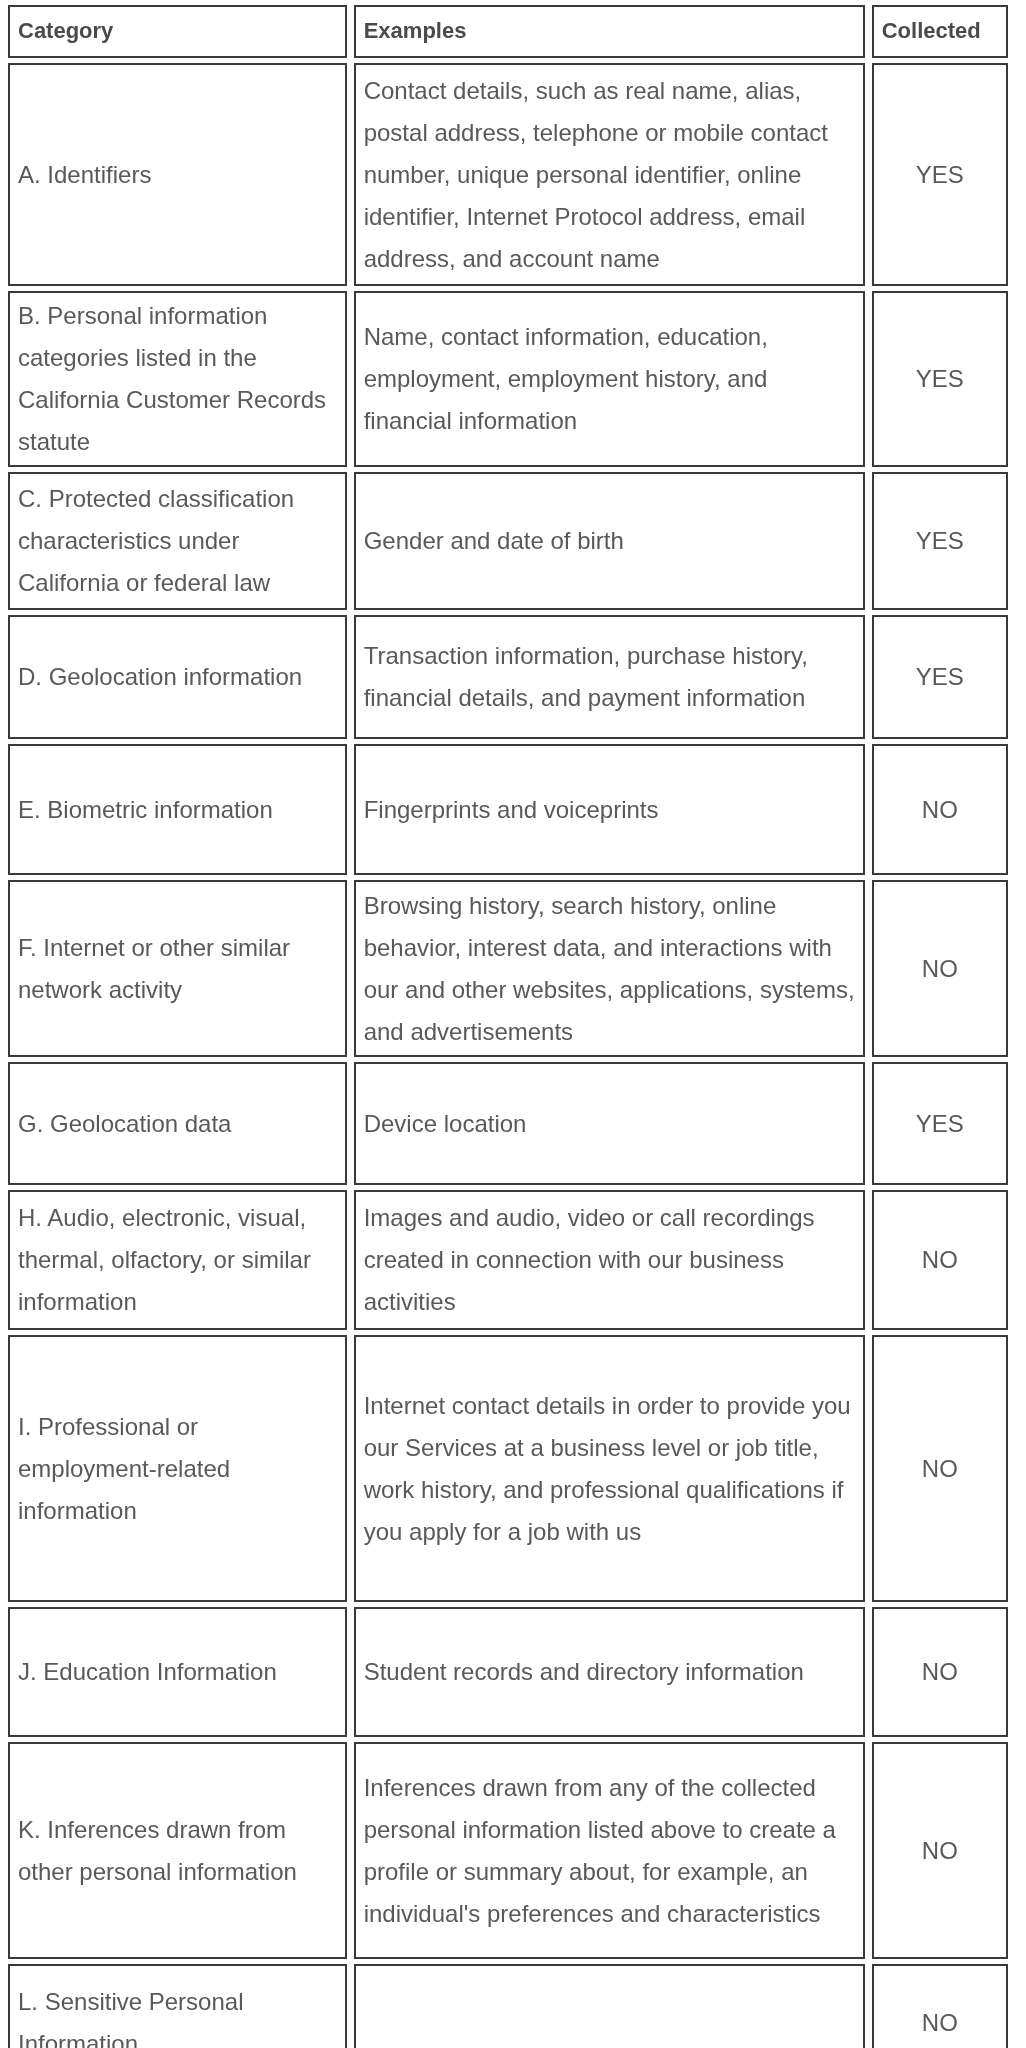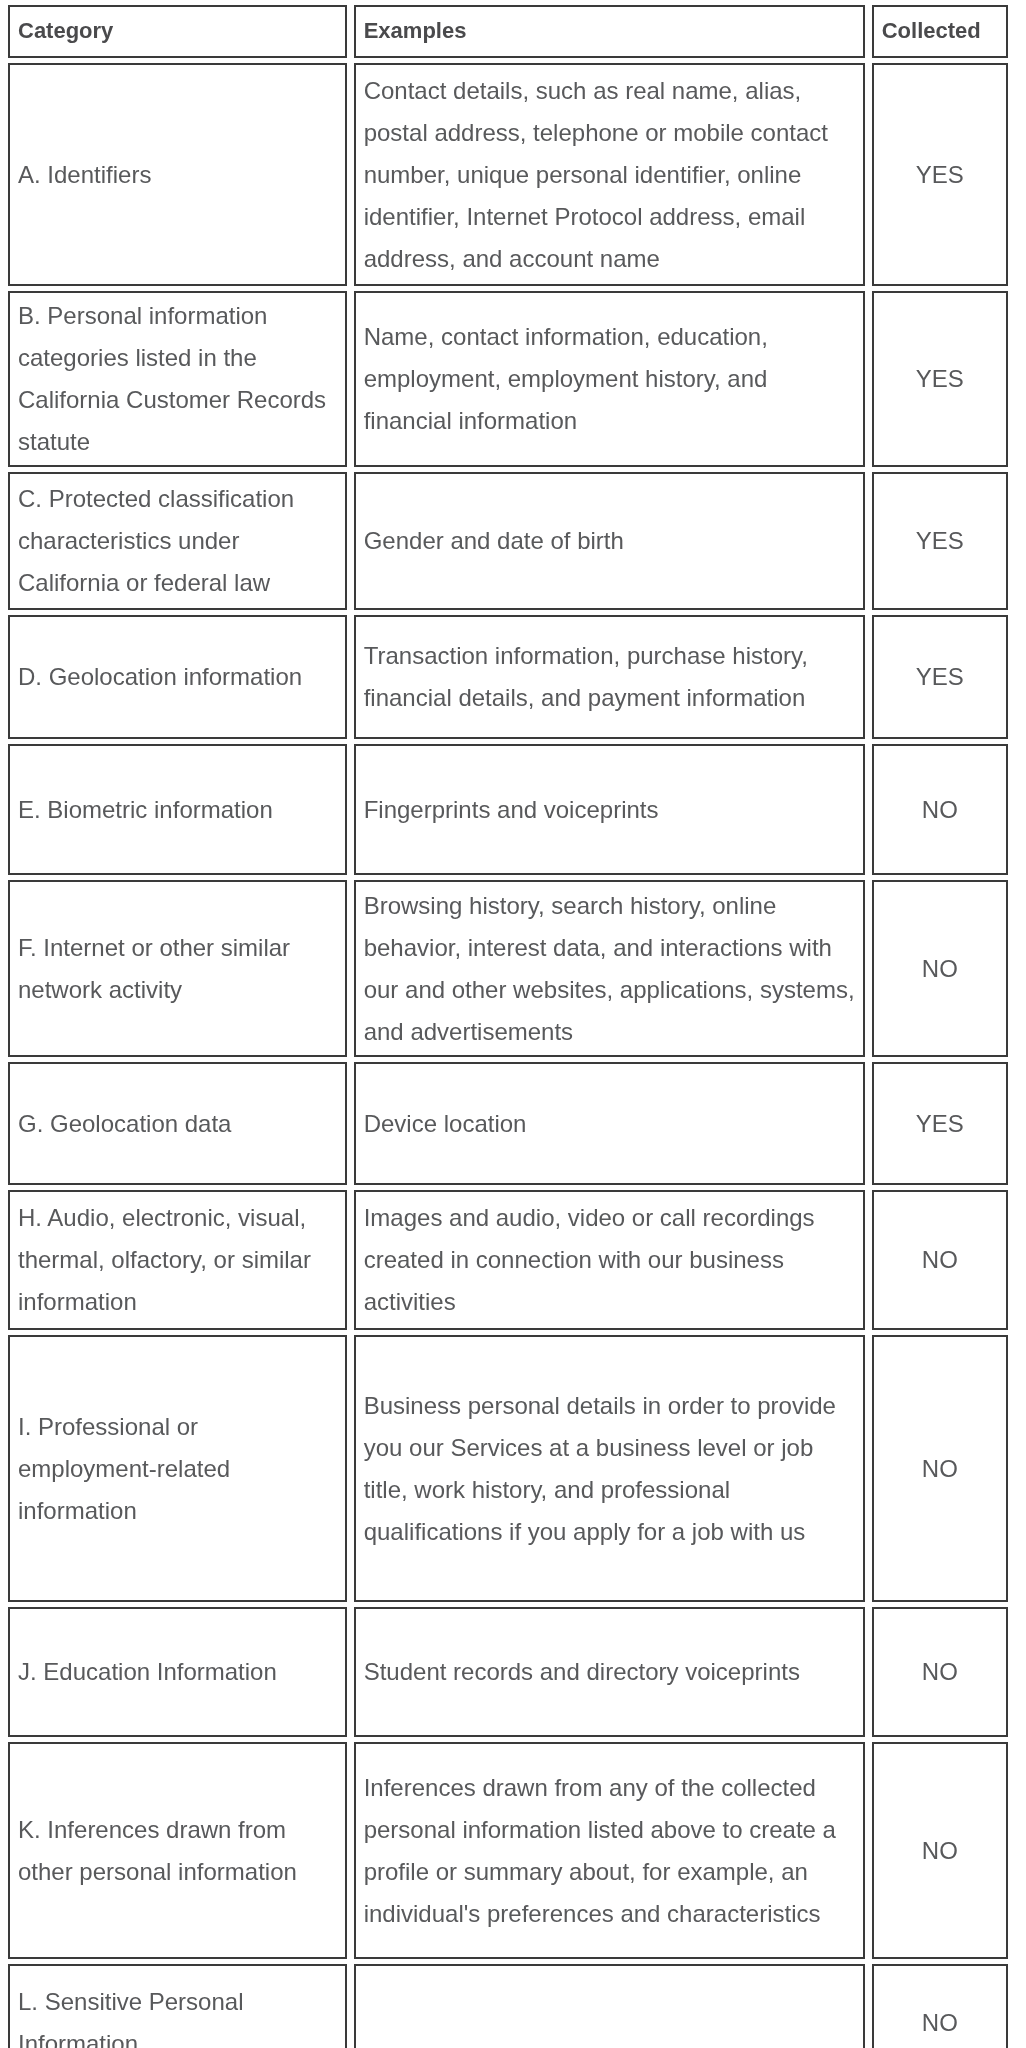--- a/index.html
+++ b/index.html
@@ -112,26 +112,26 @@
     <td class="examples-cell">Device location</td>
     <td class="collected-cell">YES</td>
   </tr>
         <tr style="height: 140px;">
     <td class="category-cell">H. Audio, electronic, visual, thermal, olfactory, or similar information</td>
     <td class="examples-cell">Images and audio, video or call recordings created in connection with our business activities</td>
     <td class="collected-cell">NO</td>
   </tr>
         <tr style="height: 267px;">
     <td class="category-cell">I. Professional or employment-related information</td>
-    <td class="examples-cell">Business personal details in order to provide you our Services at a business level or job title, work history, and professional qualifications if you apply for a job with us</td>
+    <td class="examples-cell">Internet contact details in order to provide you our Services at a business level or job title, work history, and professional qualifications if you apply for a job with us</td>
     <td class="collected-cell">NO</td>
   </tr>
         <tr style="height: 130px;">
     <td class="category-cell">J. Education Information</td>
-    <td class="examples-cell">Student records and directory voiceprints</td>
+    <td class="examples-cell">Student records and directory information</td>
     <td class="collected-cell">NO</td>
   </tr>
         <tr style="height: 217px;">
     <td class="category-cell">K. Inferences drawn from other personal information</td>
     <td class="examples-cell">Inferences drawn from any of the collected personal information listed above to create a profile or summary about, for example, an individual's preferences and characteristics</td>
     <td class="collected-cell">NO</td>
   </tr>
         <tr style="height: 117px;">
     <td class="category-cell">L. Sensitive Personal Information</td>
     <td class="examples-cell"></td>

